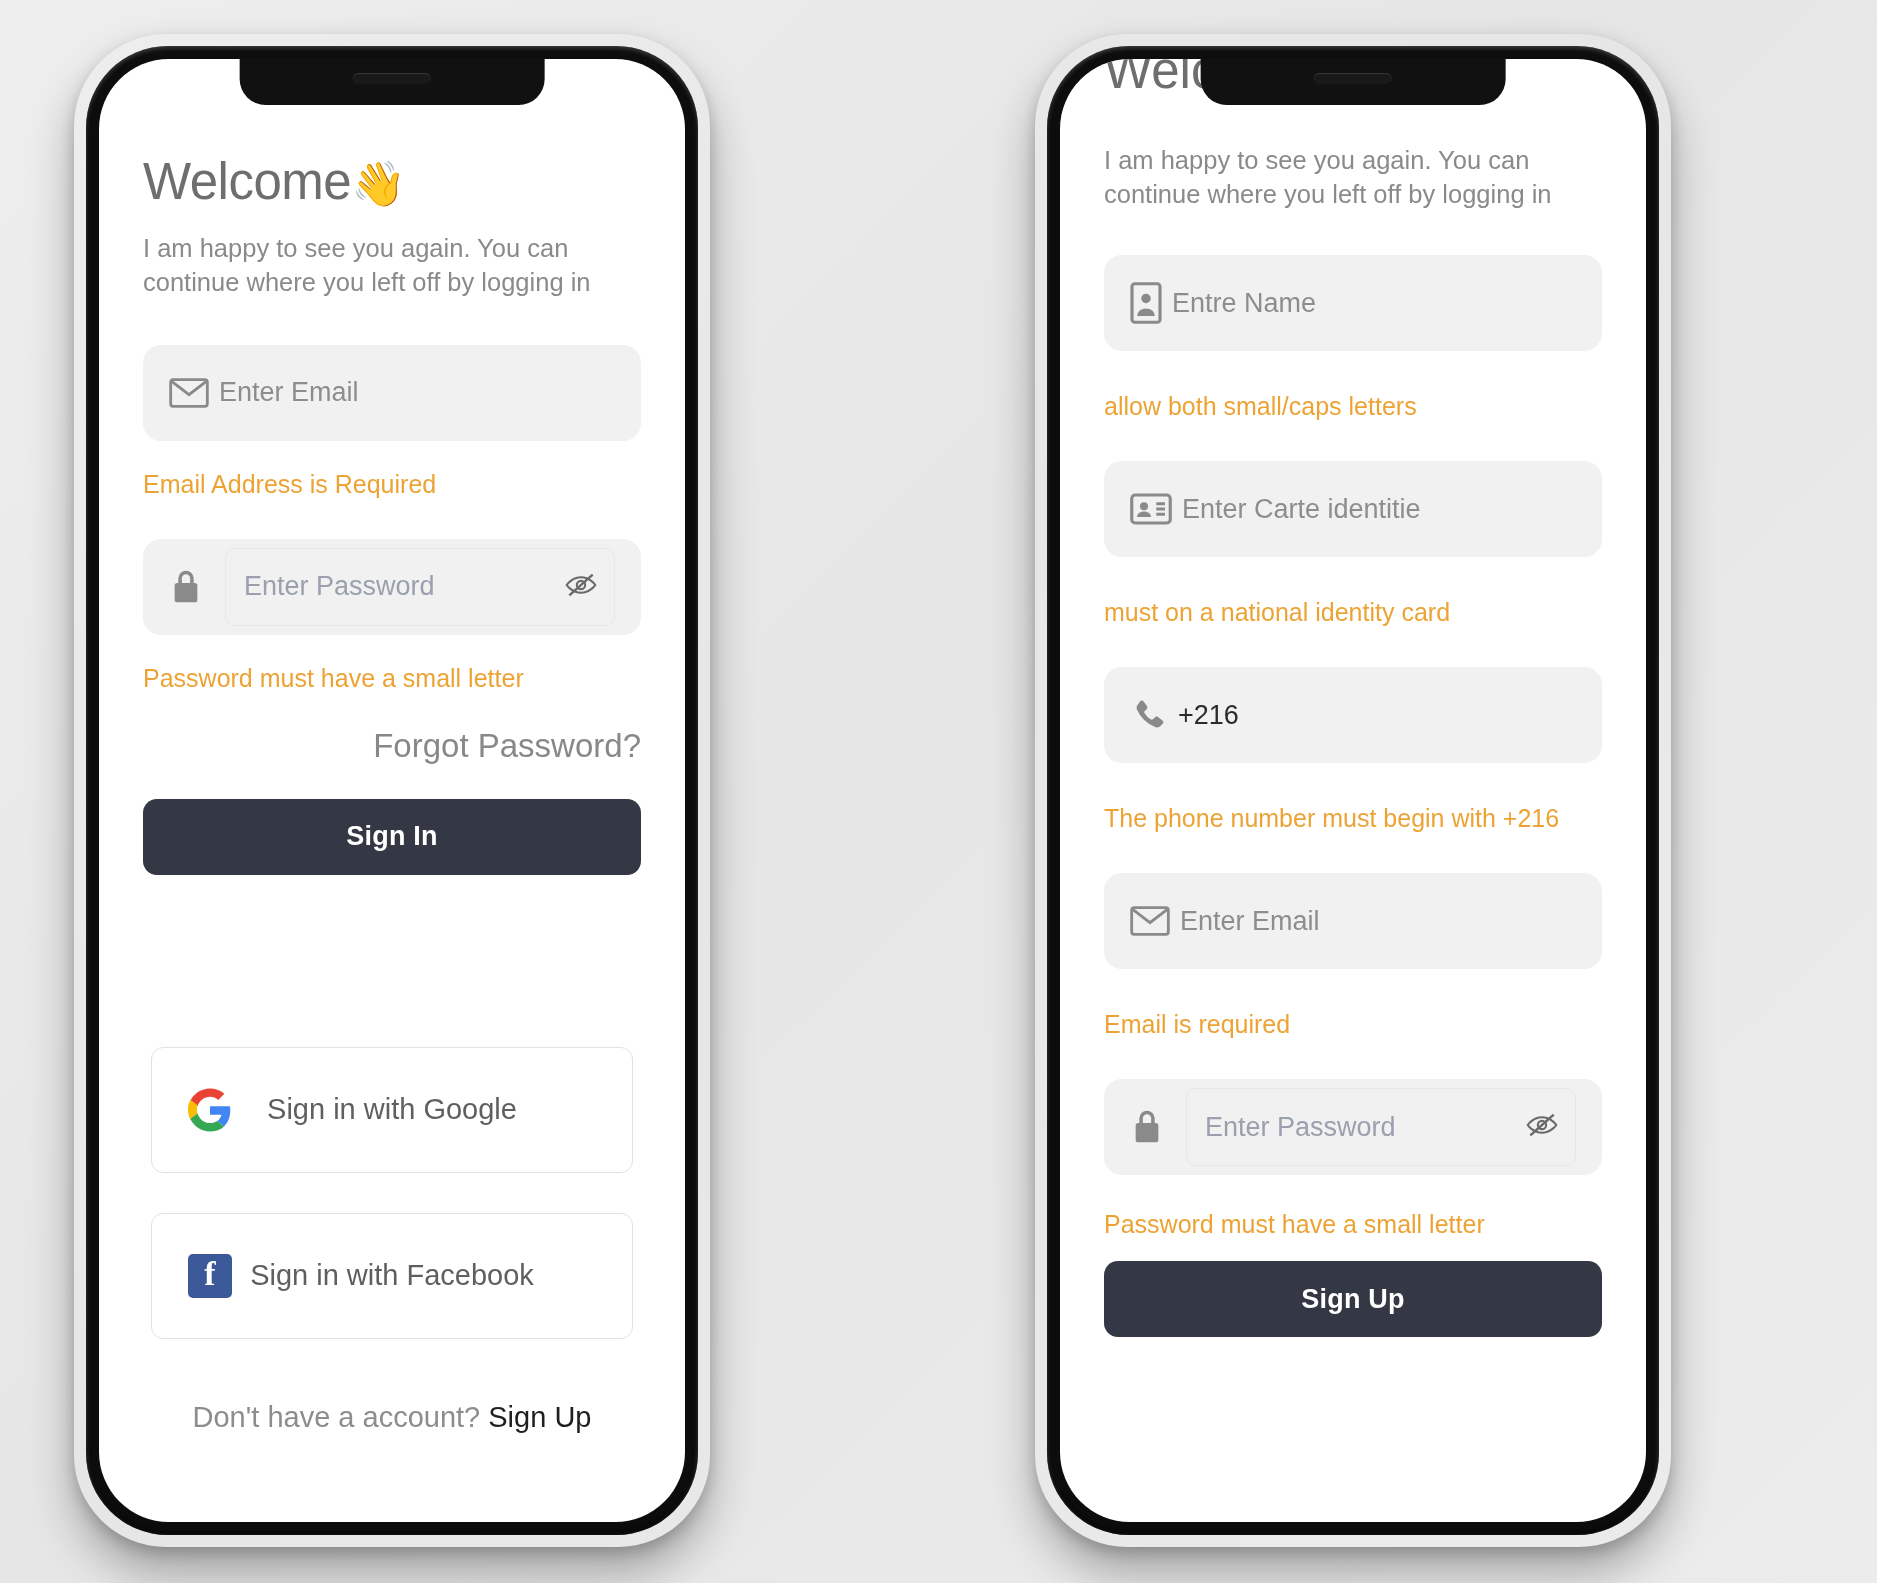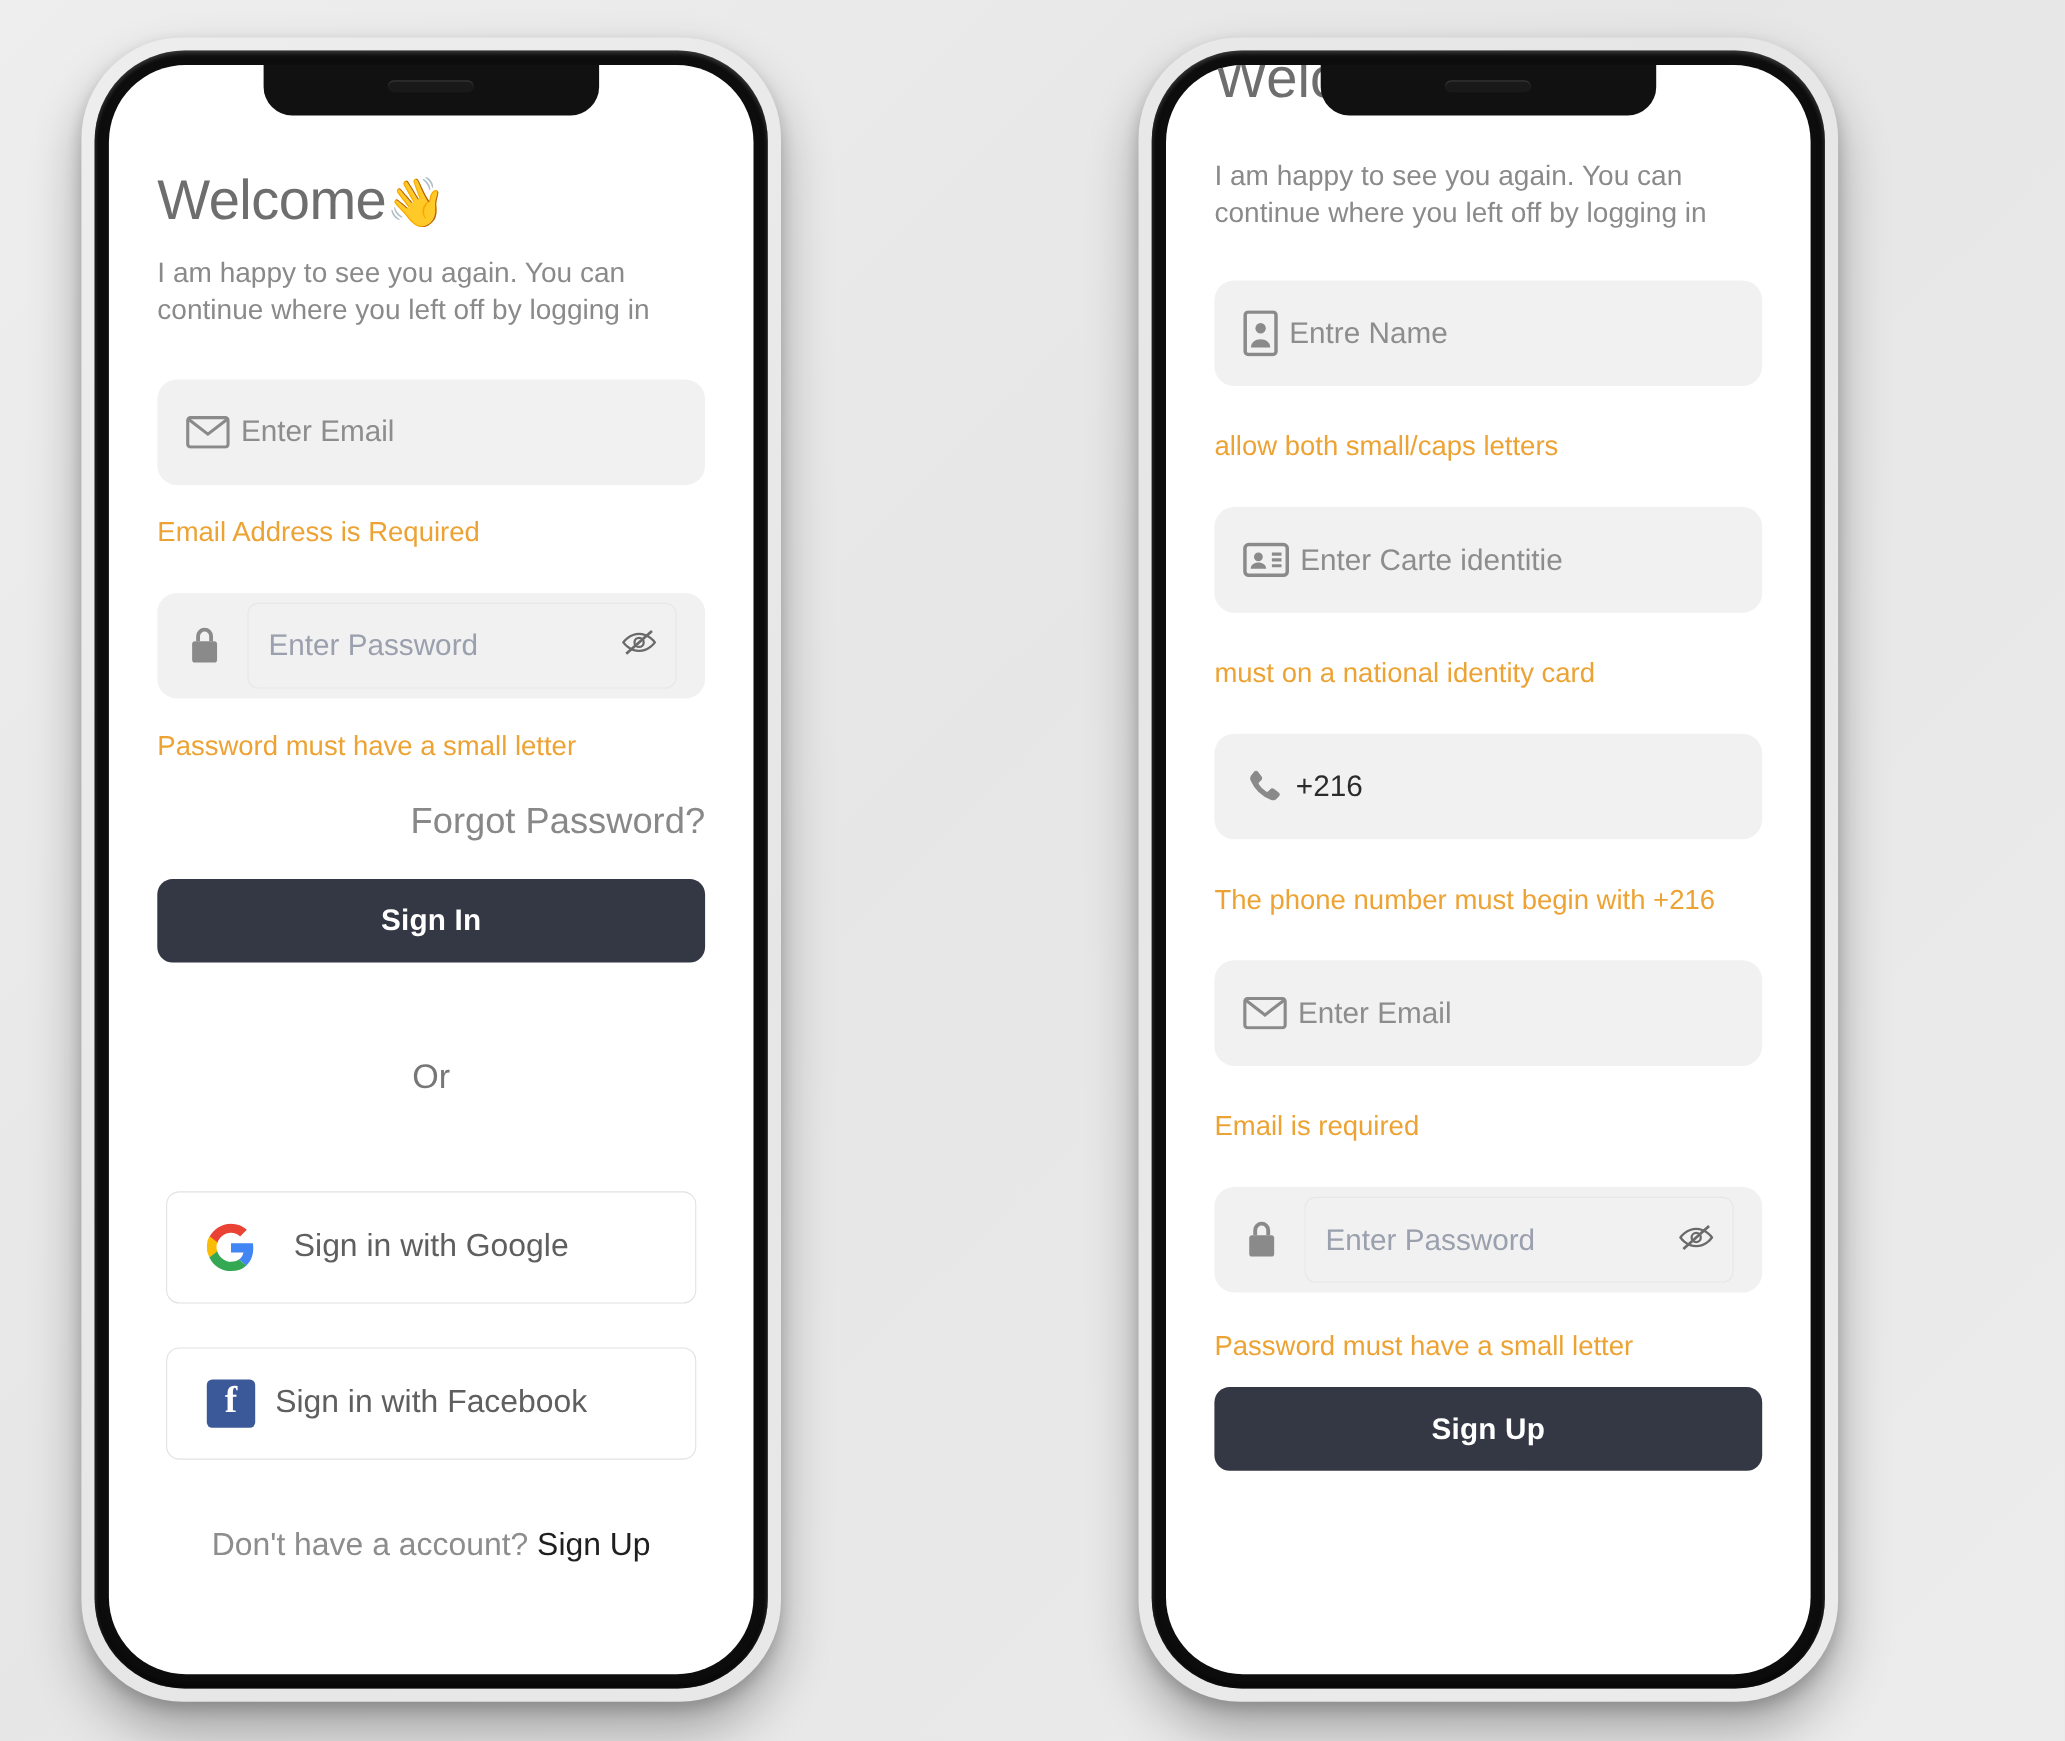--- a/index.html
+++ b/index.html
@@ -194,21 +194,21 @@
     text-align: center;
     font-size: 31px;
     color: #777777;
   }
 
   .social {
     display: flex;
     align-items: center;
     justify-content: center;
     position: relative;
-    height: 102px;
+    height: 126px;
     border: 1px solid #e2e2e2;
     border-radius: 12px;
     background: #fff;
     margin: 0 8px;
   }
   .social .sicon {
     position: absolute;
     left: 34px;
     top: 50%;
     transform: translateY(-50%);
@@ -309,21 +309,20 @@
           <div class="sp-28"></div>
           <div class="err">Password must have a small letter</div>
 
           <div class="sp-34"></div>
           <div class="forgot">Forgot Password?</div>
 
           <div class="sp-34"></div>
           <div class="btn-primary">Sign In</div>
 
           <div class="sp-86"></div>
-          <div class="or">Or</div>
 
           <div class="sp-86"></div>
 
           <div class="social">
             <span class="sicon">
               <svg width="44" height="44" viewBox="0 0 48 48">
                 <path fill="#EA4335" d="M24 9.5c3.5 0 6.6 1.2 9 3.6l6.7-6.7C35.6 2.6 30.2.5 24 .5 14.6.5 6.5 5.9 2.6 13.7l7.8 6.1C12.3 14 17.7 9.5 24 9.5z"></path>
                 <path fill="#4285F4" d="M46.1 24.6c0-1.6-.1-3.1-.4-4.6H24v9.1h12.4c-.5 2.9-2.2 5.3-4.6 7l7.5 5.8c4.4-4.1 6.8-10.1 6.8-17.3z"></path>
                 <path fill="#FBBC05" d="M10.4 28.2a14.6 14.6 0 0 1 0-9.3l-7.8-6.1a23.6 23.6 0 0 0 0 21.5l7.8-6.1z"></path>
                 <path fill="#34A853" d="M24 47.5c6.2 0 11.5-2 15.3-5.6l-7.5-5.8c-2.1 1.4-4.8 2.2-7.8 2.2-6.3 0-11.7-4.5-13.6-10.5l-7.8 6.1C6.5 42.1 14.6 47.5 24 47.5z"></path>

